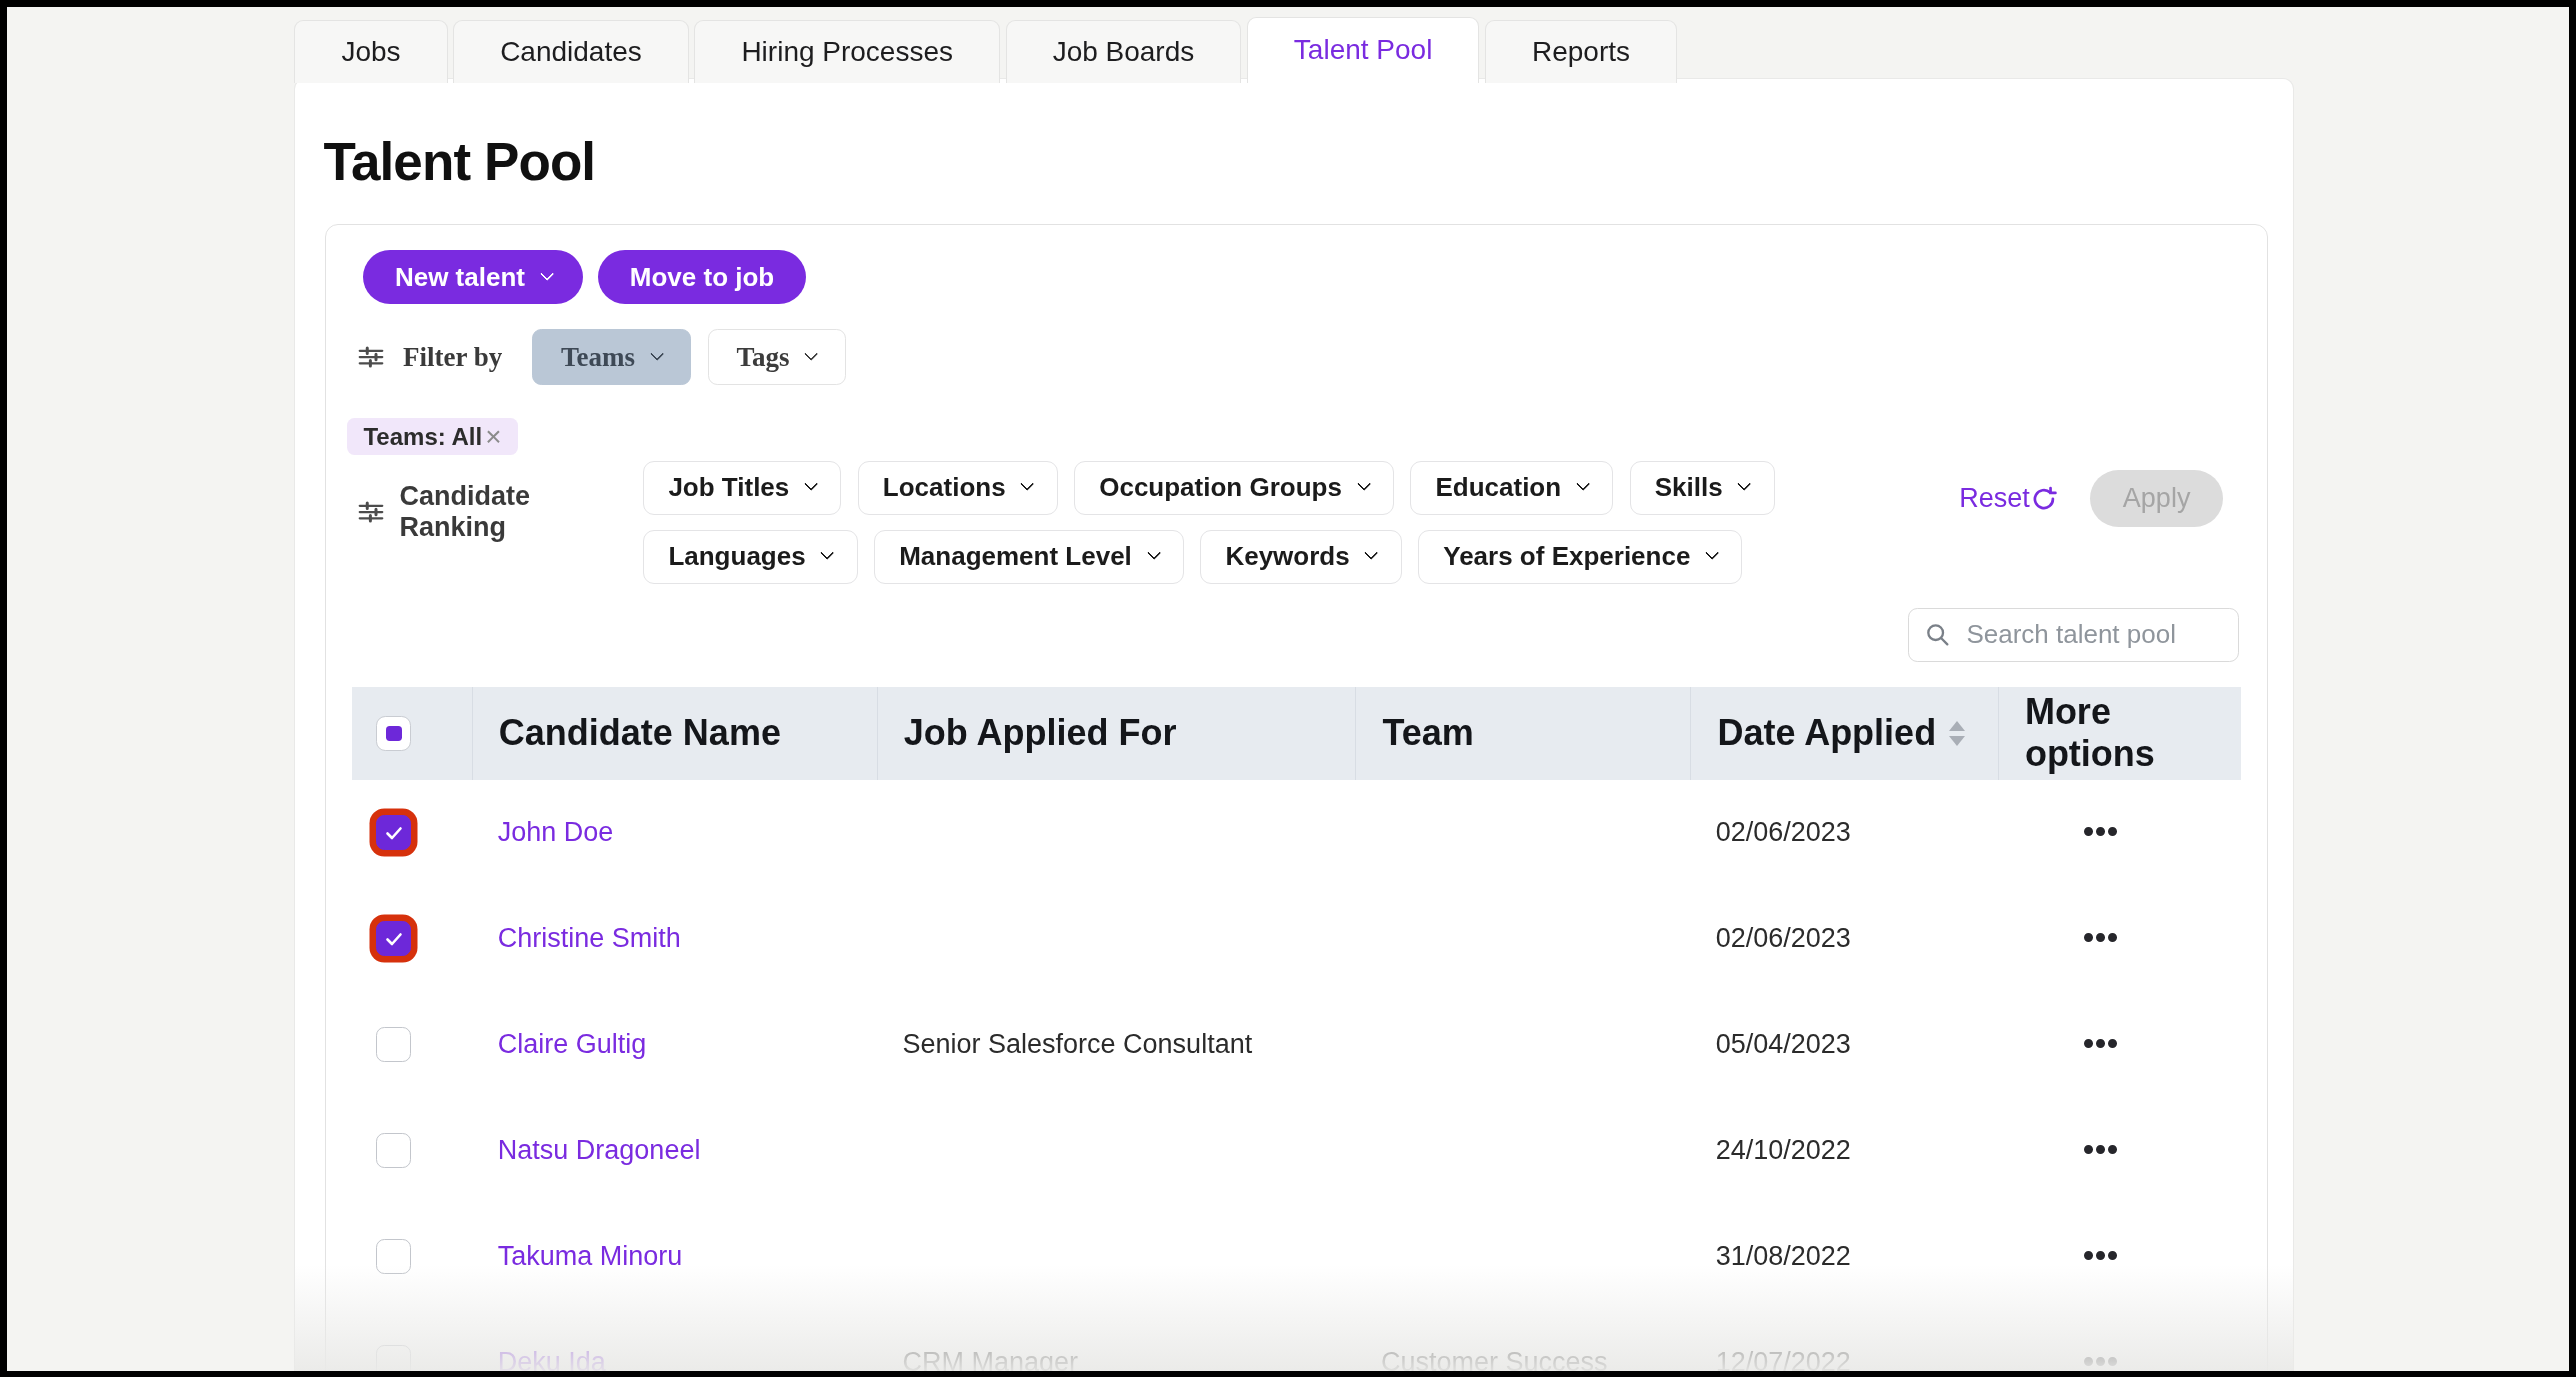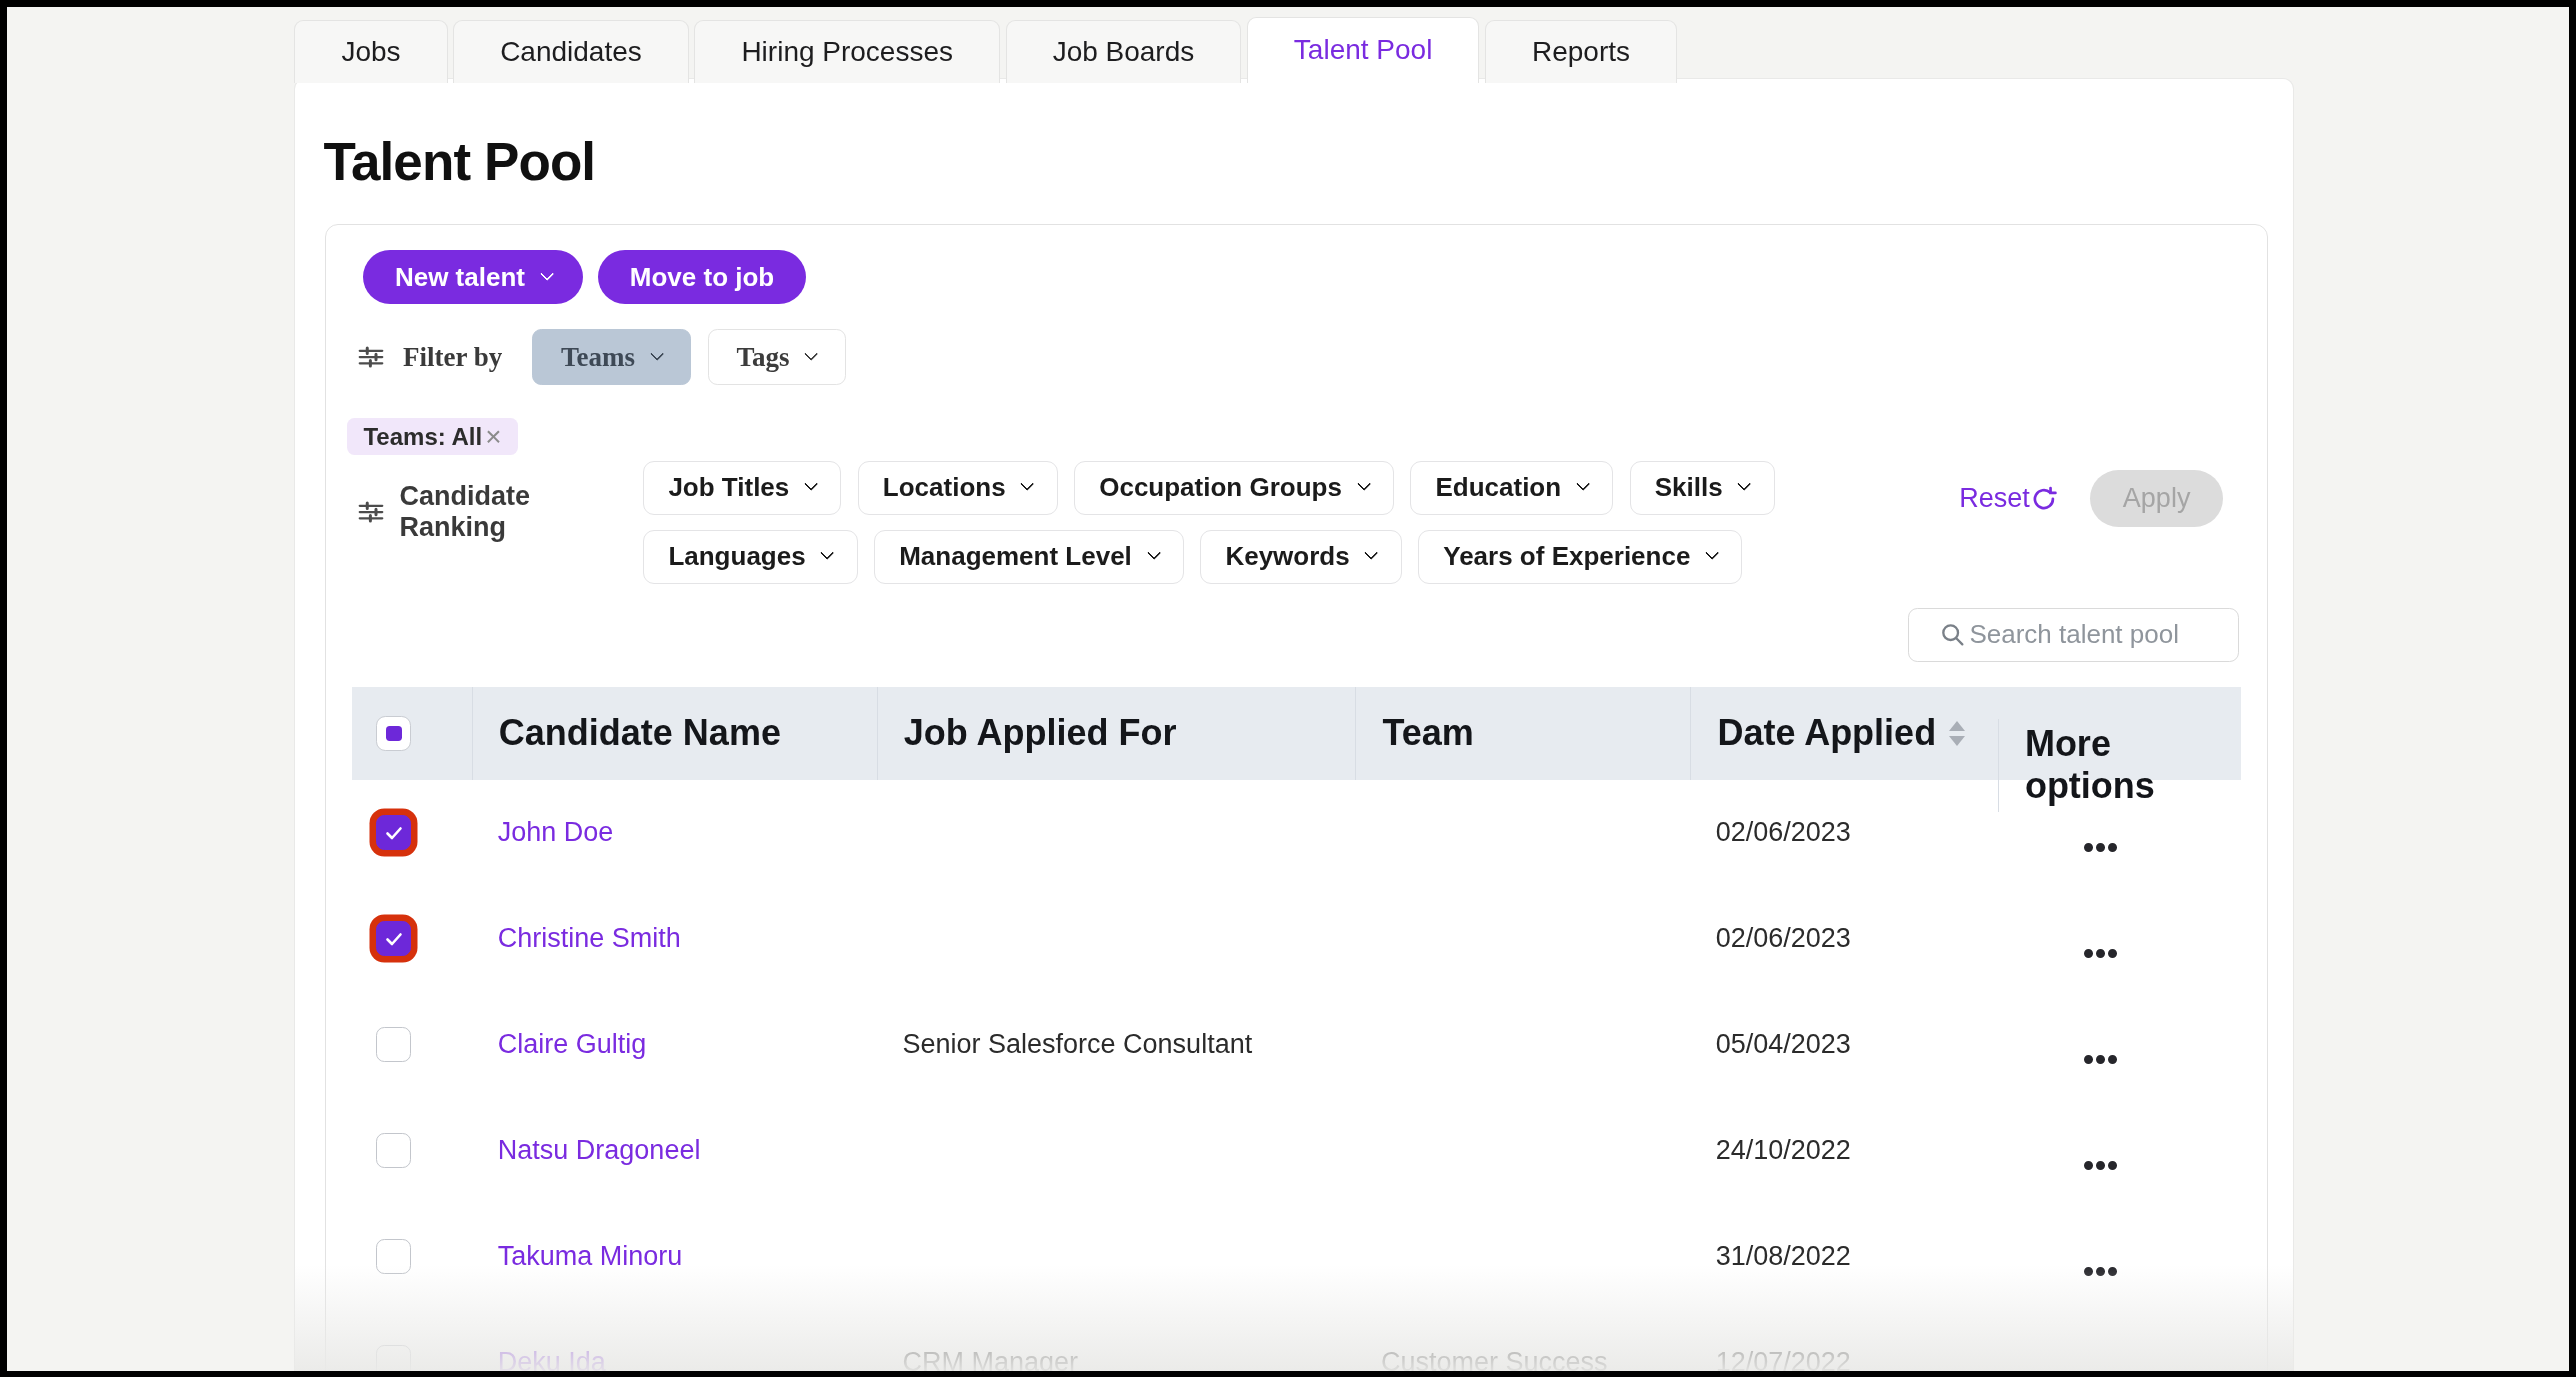--- a/index.html
+++ b/index.html
@@ -88,21 +88,21 @@
   .refresh-icon { width:28px; height:28px; }
   .apply-btn {
     height:57px; border:none; border-radius:29px; background:#dcdcdc; color:#a5a5a5;
     font-size:27px; padding:0 33px; font-family:inherit;
   }
 
   
   .search-row { display:flex; justify-content:flex-end; margin:24px 28px 0 0; }
   .search-box {
     width:331px; height:54px; border:0.9px solid #dadada; border-radius:9.3px; background:#fff;
-    display:flex; align-items:center; padding:0 30px; 
+    display:flex; align-items:center; padding:0 15px; gap:12px;
   }
   .search-icon { width:28px; height:28px; flex:none; }
   .search-box input {
     border:none; outline:none; font-size:26px; color:#333; width:100%;
     background:transparent; font-family:inherit;
   }
   .search-box input::placeholder { color:#8f959c; }
 
   
   .table { margin:25px 0 0 26px; width:1889px; }
@@ -110,21 +110,21 @@
   .th {
     font-size:36px; font-weight:700; color:#14161a; display:flex; align-items:center;
     height:100%; padding-left:26px;
   }
   .th + .th { border-left:1.9px solid #d8dde4; }
   .c0 { width:121px; padding-left:24px; }
   .c1 { width:411px; }
   .c2 { width:486px; }
   .c3 { width:340px; }
   .c4 { width:312px; }
-  .c5 { width:247px;margin-top:32px; }
+  .c5 { width:247px; }
 
   .sort { display:inline-flex; flex-direction:column; gap:4.6px; margin-left:13px; }
   .sort-up { width:0; height:0; border-left:8.3px solid transparent; border-right:8.3px solid transparent; border-bottom:10.2px solid #a9aeb6; }
   .sort-down { width:0; height:0; border-left:8.3px solid transparent; border-right:8.3px solid transparent; border-top:10.2px solid #a9aeb6; }
 
   .tr { display:flex; height:106px; align-items:center; }
   .td { font-size:27px; color:#2b2b2b; padding-left:26px; }
   .td.c0 { padding-left:24px; }
   .name-link { color:#7a2be0; text-decoration:none; cursor:pointer; }
 

